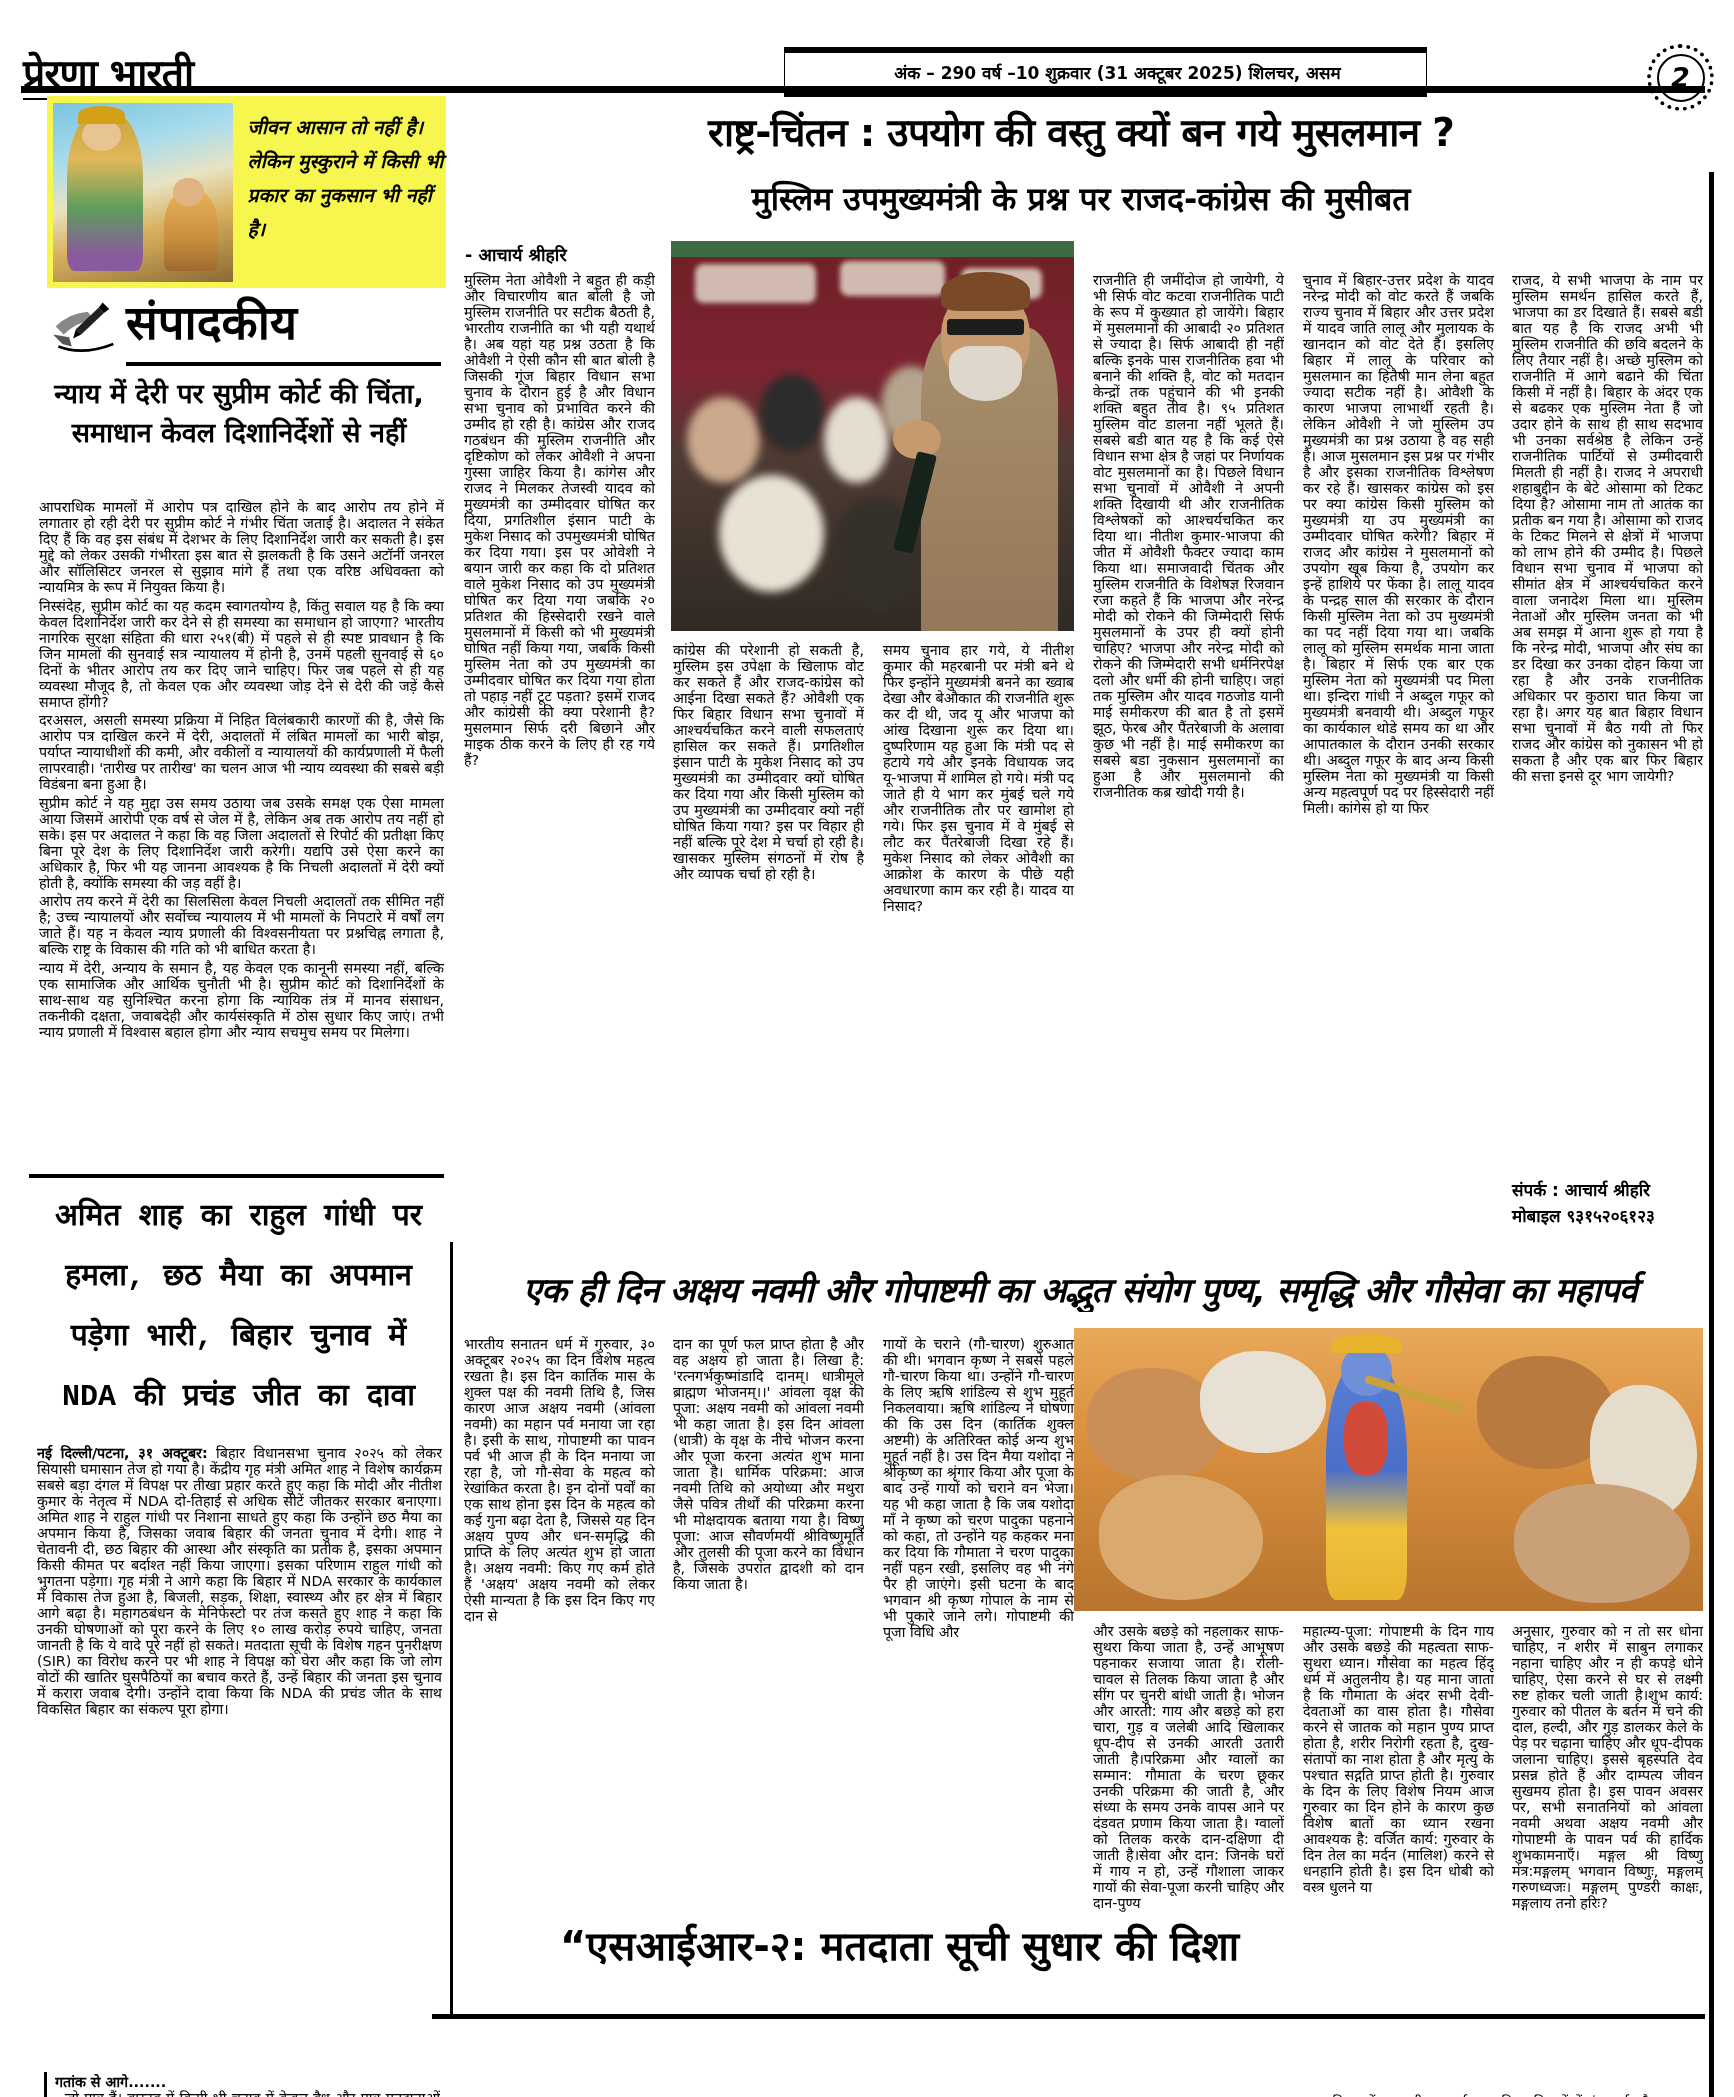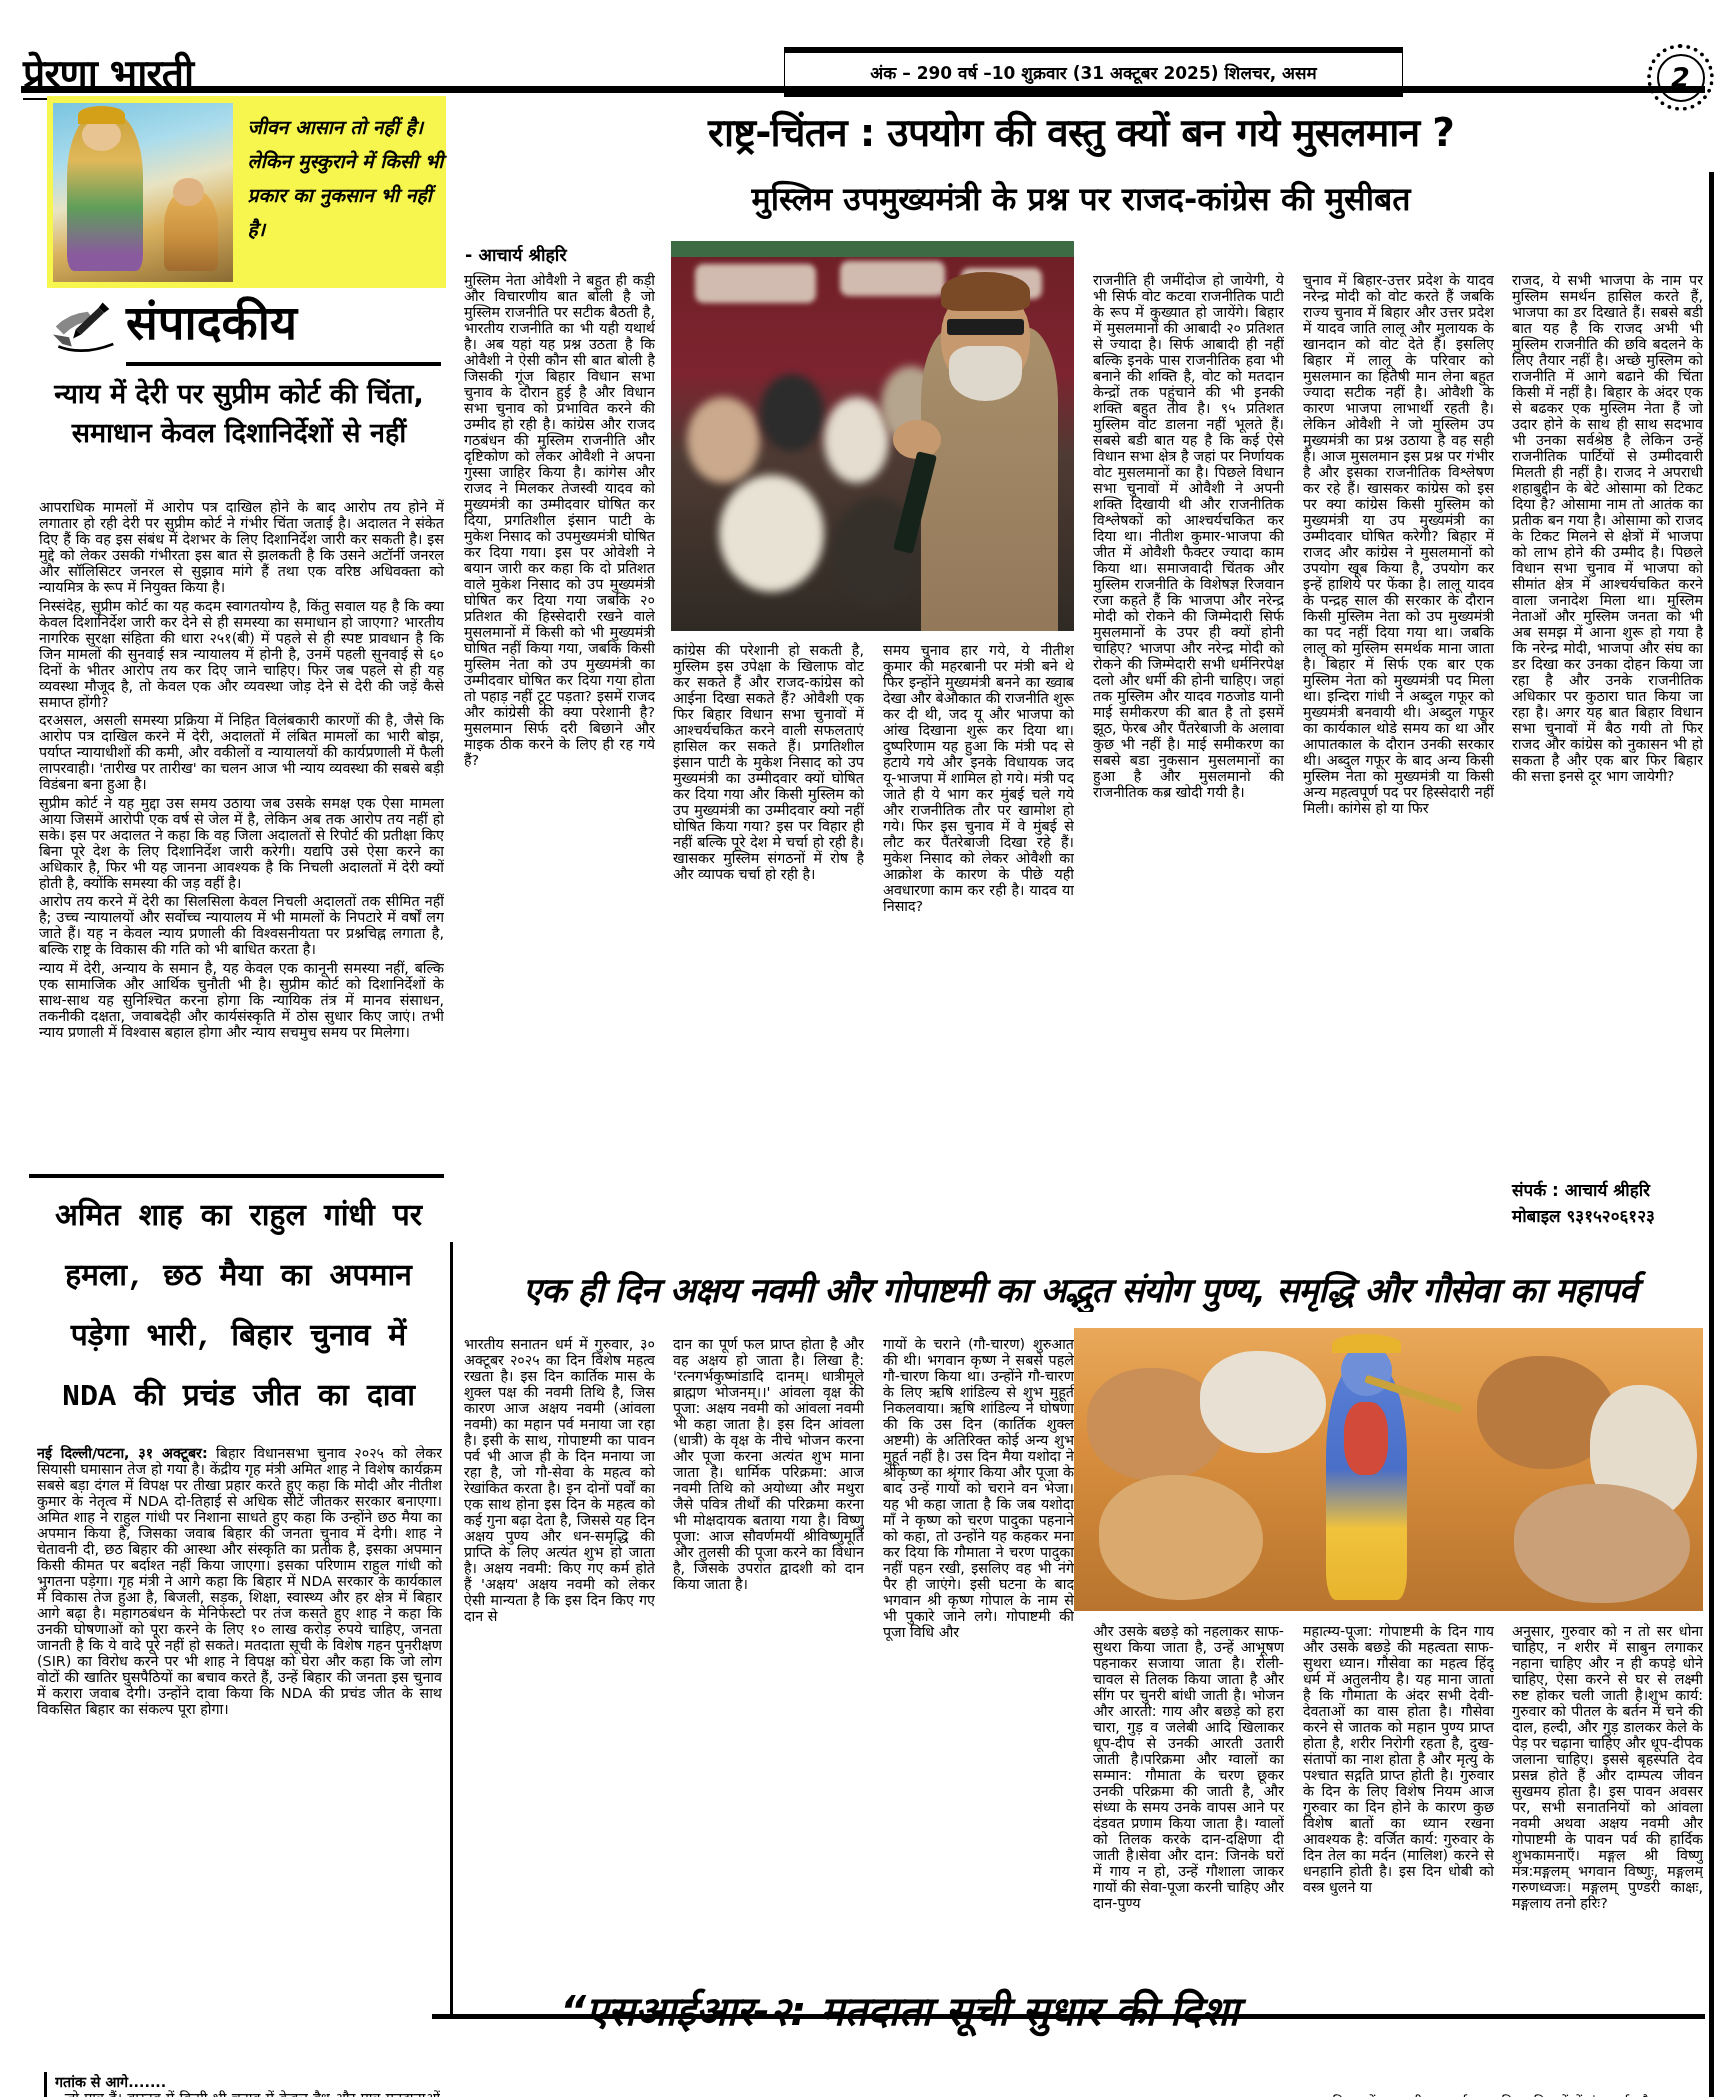--- a/index.html
+++ b/index.html
@@ -6,21 +6,21 @@
   #page{position:relative;width:1734px;height:2725px;background:#fff;
         font-family:"DejaVu Sans",sans-serif;color:#000;overflow:hidden;}
   .abs{position:absolute;}
   .txt{font-size:14.3px;line-height:16px;text-align:justify;overflow:hidden;}
   .bold{font-weight:bold;}
   .center{text-align:center;}
   .rule{background:#000;}
   
   .logo{font-size:39px;font-weight:bold;letter-spacing:-0.8px;border-bottom:2.5px solid #000;}
   .datebox{border:1.7px solid #000;border-top:6.7px solid #000;border-bottom:5px solid #000;
-           font-size:17px;font-weight:bold;display:flex;align-items:center;justify-content:center;background:#fff;}
+           font-size:17px;font-weight:bold;display:flex;align-items:center;justify-content:center;background:#fff;padding-left:24px;}
   .badge{border:4.2px dotted #000;border-radius:50%;display:flex;align-items:center;justify-content:center;background:#fff;}
   .badge-in{width:44px;height:44px;border:2.5px solid #000;border-radius:50%;display:flex;align-items:center;justify-content:center;
             font-size:27px;font-weight:bold;font-style:italic;}
   
   .quotebox{background:#f7f64e;display:flex;font-style:italic;}
   .quotetext{font-size:19.3px;font-weight:bold;line-height:34px;padding:11px 8.4px 0 7.6px;}
   
   .edlabel{font-size:47px;font-weight:bold;}
   .edhead{font-size:27px;font-weight:bold;line-height:39px;}
   .edbody p{margin:0 0 2.5px 0;}
@@ -151,21 +151,21 @@
   </div>
 
   <div class="abs txt" style="left:464px;top:1336px;width:191px;height:669px;">भारतीय सनातन धर्म में गुरुवार, ३० अक्टूबर २०२५ का दिन विशेष महत्व रखता है। इस दिन कार्तिक मास के शुक्ल पक्ष की नवमी तिथि है, जिस कारण आज अक्षय नवमी (आंवला नवमी) का महान पर्व मनाया जा रहा है। इसी के साथ, गोपाष्टमी का पावन पर्व भी आज ही के दिन मनाया जा रहा है, जो गौ-सेवा के महत्व को रेखांकित करता है। इन दोनों पर्वों का एक साथ होना इस दिन के महत्व को कई गुना बढ़ा देता है, जिससे यह दिन अक्षय पुण्य और धन-समृद्धि की प्राप्ति के लिए अत्यंत शुभ हो जाता है। अक्षय नवमी: किए गए कर्म होते हैं 'अक्षय' अक्षय नवमी को लेकर ऐसी मान्यता है कि इस दिन किए गए दान से</div>
   <div class="abs txt" style="left:673px;top:1336px;width:191px;height:669px;">दान का पूर्ण फल प्राप्त होता है और वह अक्षय हो जाता है। लिखा है: 'रत्नगर्भकुष्मांडादि दानम्। धात्रीमूले ब्राह्मण भोजनम्।।' आंवला वृक्ष की पूजा: अक्षय नवमी को आंवला नवमी भी कहा जाता है। इस दिन आंवला (धात्री) के वृक्ष के नीचे भोजन करना और पूजा करना अत्यंत शुभ माना जाता है। धार्मिक परिक्रमा: आज नवमी तिथि को अयोध्या और मथुरा जैसे पवित्र तीर्थों की परिक्रमा करना भी मोक्षदायक बताया गया है। विष्णु पूजा: आज सौवर्णमयीं श्रीविष्णुमूर्ति और तुलसी की पूजा करने का विधान है, जिसके उपरांत द्वादशी को दान किया जाता है।</div>
   <div class="abs txt" style="left:883px;top:1336px;width:191px;height:669px;">गायों के चराने (गौ-चारण) शुरुआत की थी। भगवान कृष्ण ने सबसे पहले गौ-चारण किया था। उन्होंने गौ-चारण के लिए ऋषि शांडिल्य से शुभ मुहूर्त निकलवाया। ऋषि शांडिल्य ने घोषणा की कि उस दिन (कार्तिक शुक्ल अष्टमी) के अतिरिक्त कोई अन्य शुभ मुहूर्त नहीं है। उस दिन मैया यशोदा ने श्रीकृष्ण का श्रृंगार किया और पूजा के बाद उन्हें गायों को चराने वन भेजा। यह भी कहा जाता है कि जब यशोदा माँ ने कृष्ण को चरण पादुका पहनाने को कहा, तो उन्होंने यह कहकर मना कर दिया कि गौमाता ने चरण पादुका नहीं पहन रखी, इसलिए वह भी नंगे पैर ही जाएंगे। इसी घटना के बाद भगवान श्री कृष्ण गोपाल के नाम से भी पुकारे जाने लगे। गोपाष्टमी की पूजा विधि और</div>
   <div class="abs txt" style="left:1093px;top:1623px;width:191px;height:383px;">और उसके बछड़े को नहलाकर साफ-सुथरा किया जाता है, उन्हें आभूषण पहनाकर सजाया जाता है। रोली-चावल से तिलक किया जाता है और सींग पर चुनरी बांधी जाती है। भोजन और आरती: गाय और बछड़े को हरा चारा, गुड़ व जलेबी आदि खिलाकर धूप-दीप से उनकी आरती उतारी जाती है।परिक्रमा और ग्वालों का सम्मान: गौमाता के चरण छूकर उनकी परिक्रमा की जाती है, और संध्या के समय उनके वापस आने पर दंडवत प्रणाम किया जाता है। ग्वालों को तिलक करके दान-दक्षिणा दी जाती है।सेवा और दान: जिनके घरों में गाय न हो, उन्हें गौशाला जाकर गायों की सेवा-पूजा करनी चाहिए और दान-पुण्य</div>
   <div class="abs txt" style="left:1303px;top:1623px;width:191px;height:383px;">महात्म्य-पूजा: गोपाष्टमी के दिन गाय और उसके बछड़े की महत्वता साफ- सुथरा ध्यान। गौसेवा का महत्व हिंदू धर्म में अतुलनीय है। यह माना जाता है कि गौमाता के अंदर सभी देवी-देवताओं का वास होता है। गौसेवा करने से जातक को महान पुण्य प्राप्त होता है, शरीर निरोगी रहता है, दुख-संतापों का नाश होता है और मृत्यु के पश्चात सद्गति प्राप्त होती है। गुरुवार के दिन के लिए विशेष नियम आज गुरुवार का दिन होने के कारण कुछ विशेष बातों का ध्यान रखना आवश्यक है: वर्जित कार्य: गुरुवार के दिन तेल का मर्दन (मालिश) करने से धनहानि होती है। इस दिन धोबी को वस्त्र धुलने या</div>
   <div class="abs txt" style="left:1512px;top:1623px;width:191px;height:383px;">अनुसार, गुरुवार को न तो सर धोना चाहिए, न शरीर में साबुन लगाकर नहाना चाहिए और न ही कपड़े धोने चाहिए, ऐसा करने से घर से लक्ष्मी रुष्ट होकर चली जाती है।शुभ कार्य: गुरुवार को पीतल के बर्तन में चने की दाल, हल्दी, और गुड़ डालकर केले के पेड़ पर चढ़ाना चाहिए और धूप-दीपक जलाना चाहिए। इससे बृहस्पति देव प्रसन्न होते हैं और दाम्पत्य जीवन सुखमय होता है। इस पावन अवसर पर, सभी सनातनियों को आंवला नवमी अथवा अक्षय नवमी और गोपाष्टमी के पावन पर्व की हार्दिक शुभकामनाएँ। मङ्गल श्री विष्णु मंत्र:मङ्गलम् भगवान विष्णुः, मङ्गलम् गरुणध्वजः। मङ्गलम् पुण्डरी काक्षः, मङ्गलाय तनो हरिः?</div>
 
   <div class="abs rule" style="left:432px;top:2014px;width:1273px;height:4.6px;"></div>
-  <div class="abs sirhead center" style="left:432px;top:1982px;width:935px;font-style:italic;">“एसआईआर-२: मतदाता सूची सुधार की दिशा</div>
+  <div class="abs sirhead center" style="left:432px;top:1917px;width:935px;">“एसआईआर-२: मतदाता सूची सुधार की दिशा</div>
 
   <div class="abs rule" style="left:44px;top:2072px;width:2.9px;height:619px;"></div>
   <div class="abs txt" style="left:55px;top:2074px;width:385px;height:615px;">
     <span class="bold">गतांक से आगे.......</span><br>
     <span>, जो पात्र हैं। वास्तव में किसी भी चुनाव में केवल वैध और पात्र मतदाताओं को मतदान करने का अधिकार होना चाहिए। दूसरे शब्दों में कहें तो मतदाता सूची में से किसी भी ऐसे व्यक्ति का नाम नहीं हटना चाहिए, जो वैधता की कसौटी पर अपनी पूरी पात्रता रखते हैं। यहां पाठकों को बताता चलूं कि बिहार में एसआइआर के तहत मतदाता सूची में नाम कायम रखने के लिए आयोग ने कुछ दस्तावेज जमा करना अनिवार्य बना दिया था, जिसमें आधार को मान्य नहीं बताया गया। हालांकि, इस मसले पर सर्वोच्च न्यायालय के दखल के बाद निर्वाचन आयोग को एसआइआर की प्रक्रिया में दस्तावेज और प्रक्रिया संबंधी शर्तों में बदलाव करने पड़े। इस सबके मद्देनजर आगे यह ध्यान रखने की जरूरत होगी कि एसआइआर की समूची प्रक्रिया में पूरी पारदर्शिता रखी जाए। इस संबंध में बिहार में हुए एसआइआर के संदर्भ में सुप्रीम कोर्ट में हुई सुनवाई में जो सवाल उठे और इस संदर्भ में अदालत की ओर से जो सुझाव या निर्देश सामने आए, उसे देखते हुए निर्वाचन आयोग अब एक ऐसे प्रारूप में एसआइआर की प्रक्रिया को आगे बढ़ाने जा रहा है जिससे मतदाता सूची अधिक शुद्ध और निष्पक्ष बन सके। यही लोकतंत्र के हित में होगा और इसी से मतदाताओं का भरोसा कायम रहेगा।</span>
   </div>
 
   <div class="abs txt" style="left:1296px;top:2094px;width:399px;height:239px;">कारण बिहार में चल रही एसआईआर प्रक्रिया विवादों में फंस गई और मामला सुप्रीम कोर्ट तक पहुंच गया। इससे चुनाव आयोग की छवि को भी कहीं न कहीं नुकसान पहुंचा है। मतदान व मतदान सिस्टम को ठीक व अच्छा बनाने की जिम्मेदारी अकेले चुनाव आयोग की ही नहीं है, यह हम सभी की सामूहिक जिम्मेदारी भी है। दूसरे शब्दों में कहें तो सिर्फ चुनाव आयोग ही नहीं, बल्कि देश के विभिन्न राजनीतिक दलों और नागरिक समाज की भी समान जिम्मेदारी बनती है कि वे चुनाव प्रक्रिया को निष्पक्ष और पारदर्शी बनाने में अपना भरपूर सहयोग करें। यह बहुत दुखद है राजनीतिक दल एक दूसरे पर आरोप-प्रत्यारोप लगाते हैं और अपने स्वार्थों को सिद्ध करते हैं। कहना गलत नहीं होगा कि राजनीतिक दलों को केवल आरोप-प्रत्यारोप की राजनीति करने की बजाय अपनी जिम्मेदारियों को समझना और निभाना चाहिए। वहीं नागरिक</div>
 
   <div class="abs rule" style="left:1709px;top:172px;width:5px;height:2538px;"></div>

